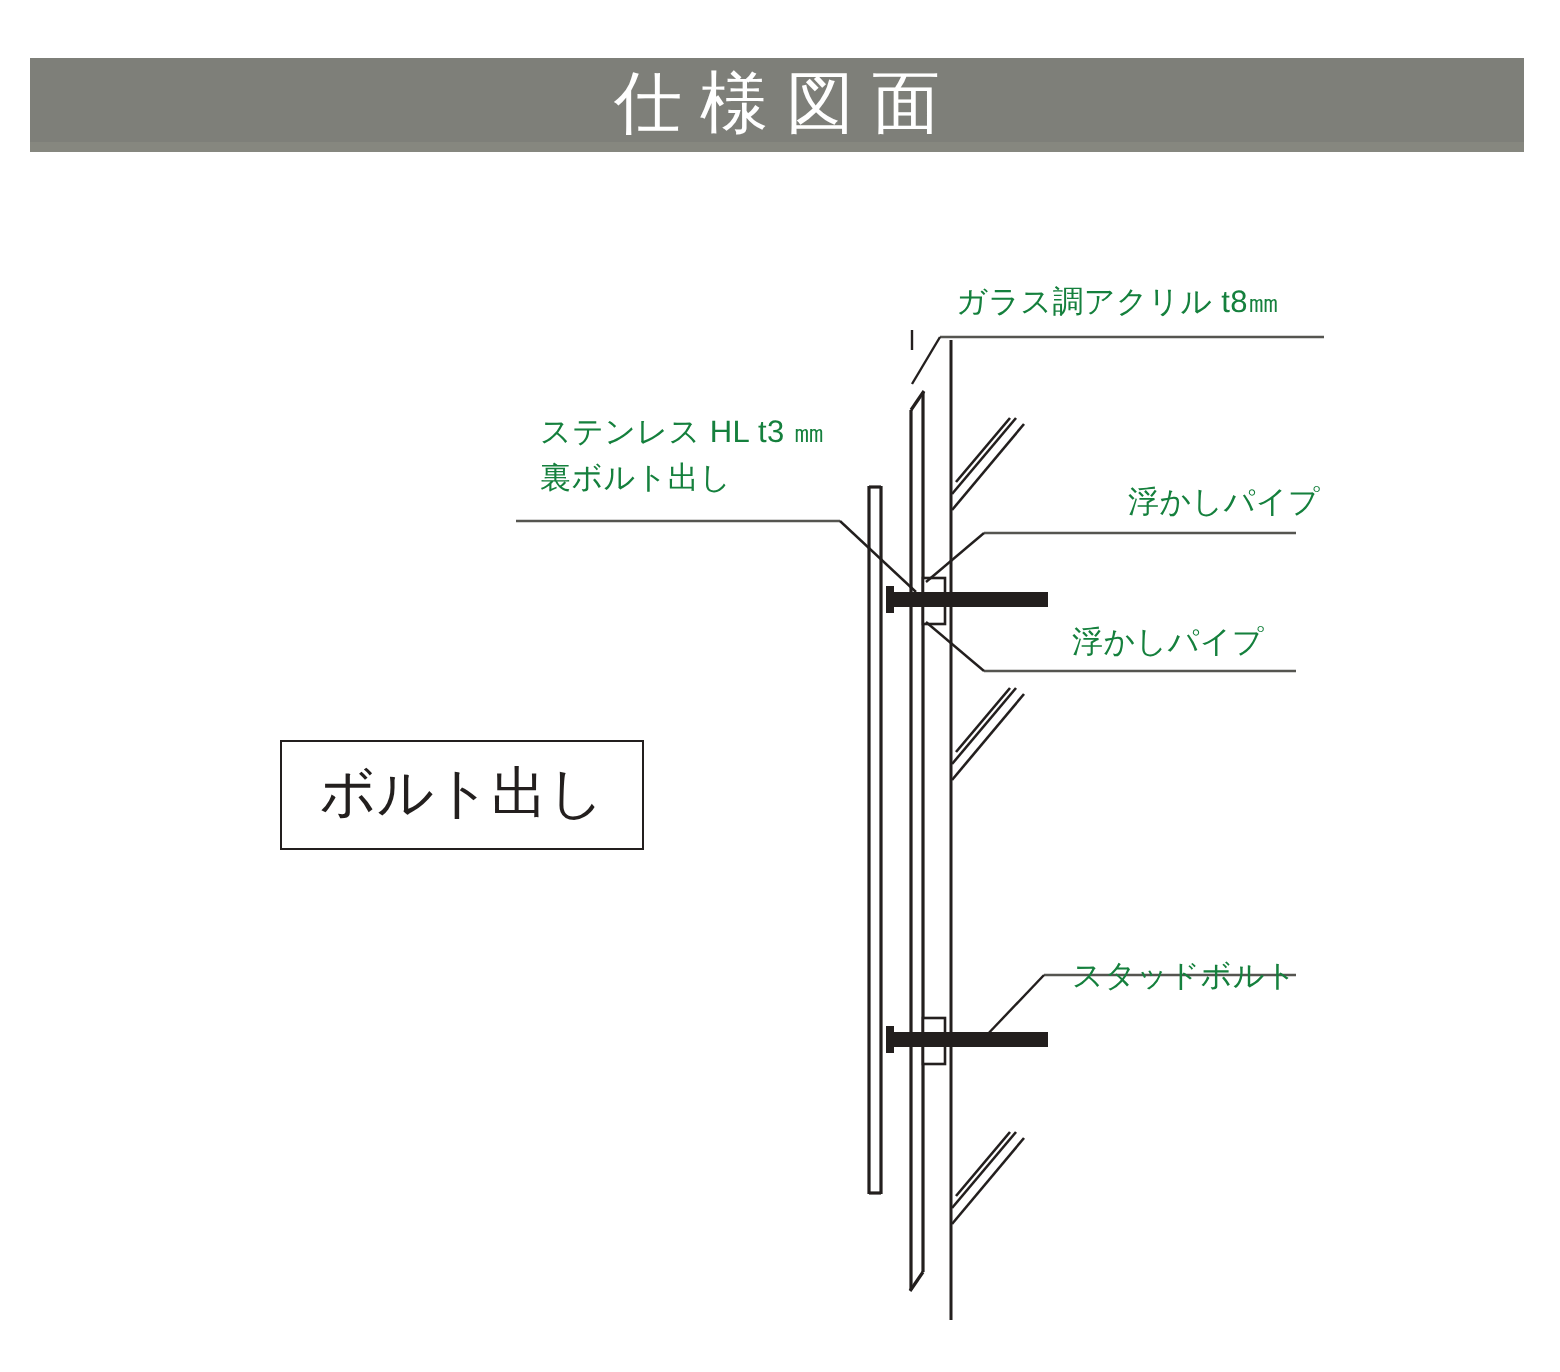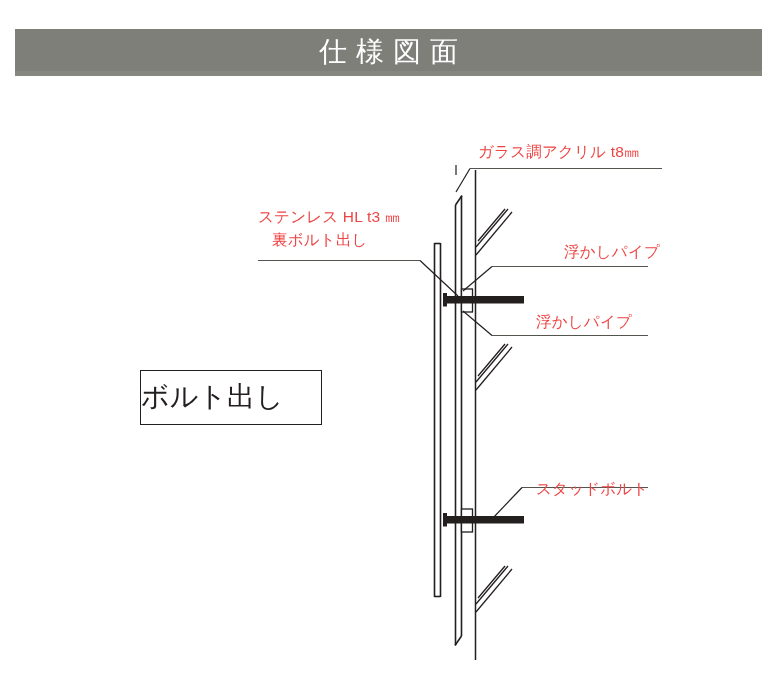--- a/index.html
+++ b/index.html
@@ -42,66 +42,67 @@
   }
   .header-title {
     position: absolute;
     left: 15px;
     top: 29px;
     width: 747px;
     height: 46px;
     line-height: 46px;
     text-align: center;
     color: #ffffff;
-    font-size: 28px;
+    font-size: 34px;
     letter-spacing: 9px;
     text-indent: 9px;
     font-weight: 400;
     white-space: nowrap;
   }
   
   #drawing {
     position: absolute;
     left: 0;
     top: 0;
     width: 780px;
     height: 686px;
   }
   
   .lbl {
     position: absolute;
     font-size: 15.5px;
     line-height: 23px;
-    color: #ef4444;
+    color: #15803d;
     white-space: nowrap;
     letter-spacing: 0.2px;
   }
   .lbl-acrylic  { left: 478px; top: 140px; }
   .lbl-pipe     { left: 564px; top: 240px; }
   .lbl-nut      { left: 536px; top: 310px; }
   .lbl-stud     { left: 536px; top: 461px; margin-top: 16px; }
-  .lbl-stainless{ left: 258px; top: 205px; }
-  .lbl-stainless .l2 { display: block; margin-left: 14px; }
+  .lbl-stainless{ left: 270px; top: 205px; }
+  .lbl-stainless .l2 { display: block; }
 
   .boxed-label {
     position: absolute;
     left: 140px;
     top: 370px;
     width: 182px;
     height: 55px;
     border: 1.6px solid #231f1e;
     box-sizing: border-box;
     background: #ffffff;
   }
   .boxed-label-text {
     position: absolute;
     left: 0; top: 0;
     width: 100%;
     height: 100%;
     line-height: 52px;
+    text-align: center;
     font-size: 28px;
     color: #231f1e;
     white-space: nowrap;
     letter-spacing: 0px;
   }
 </style>
 </head>
 <body>
 
 <div id="page">

